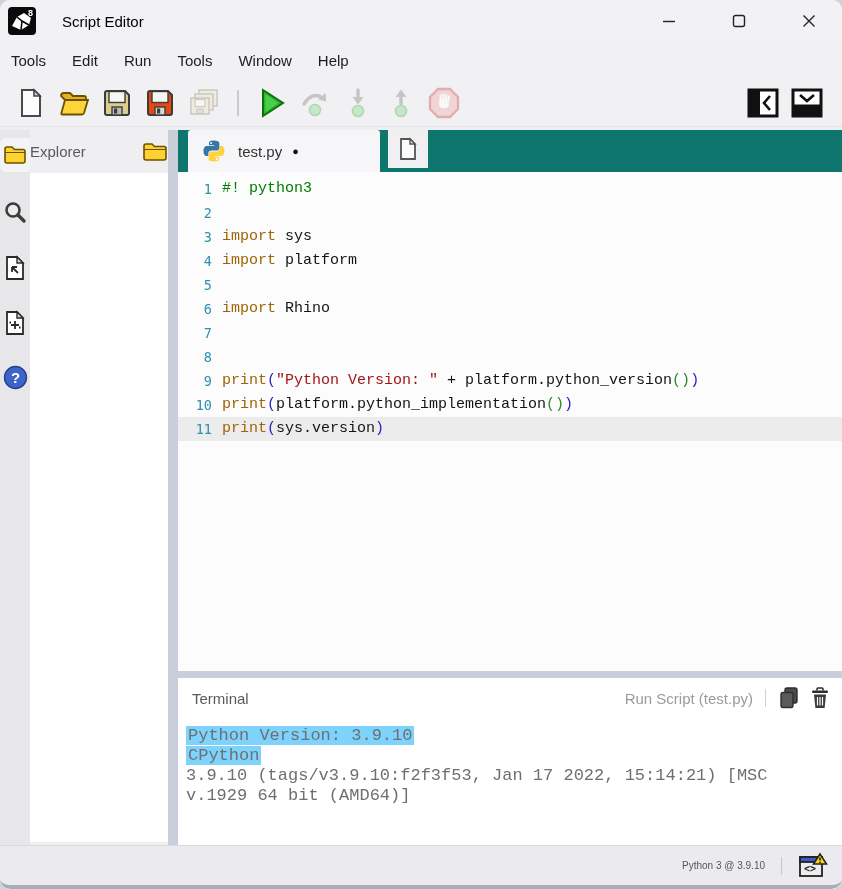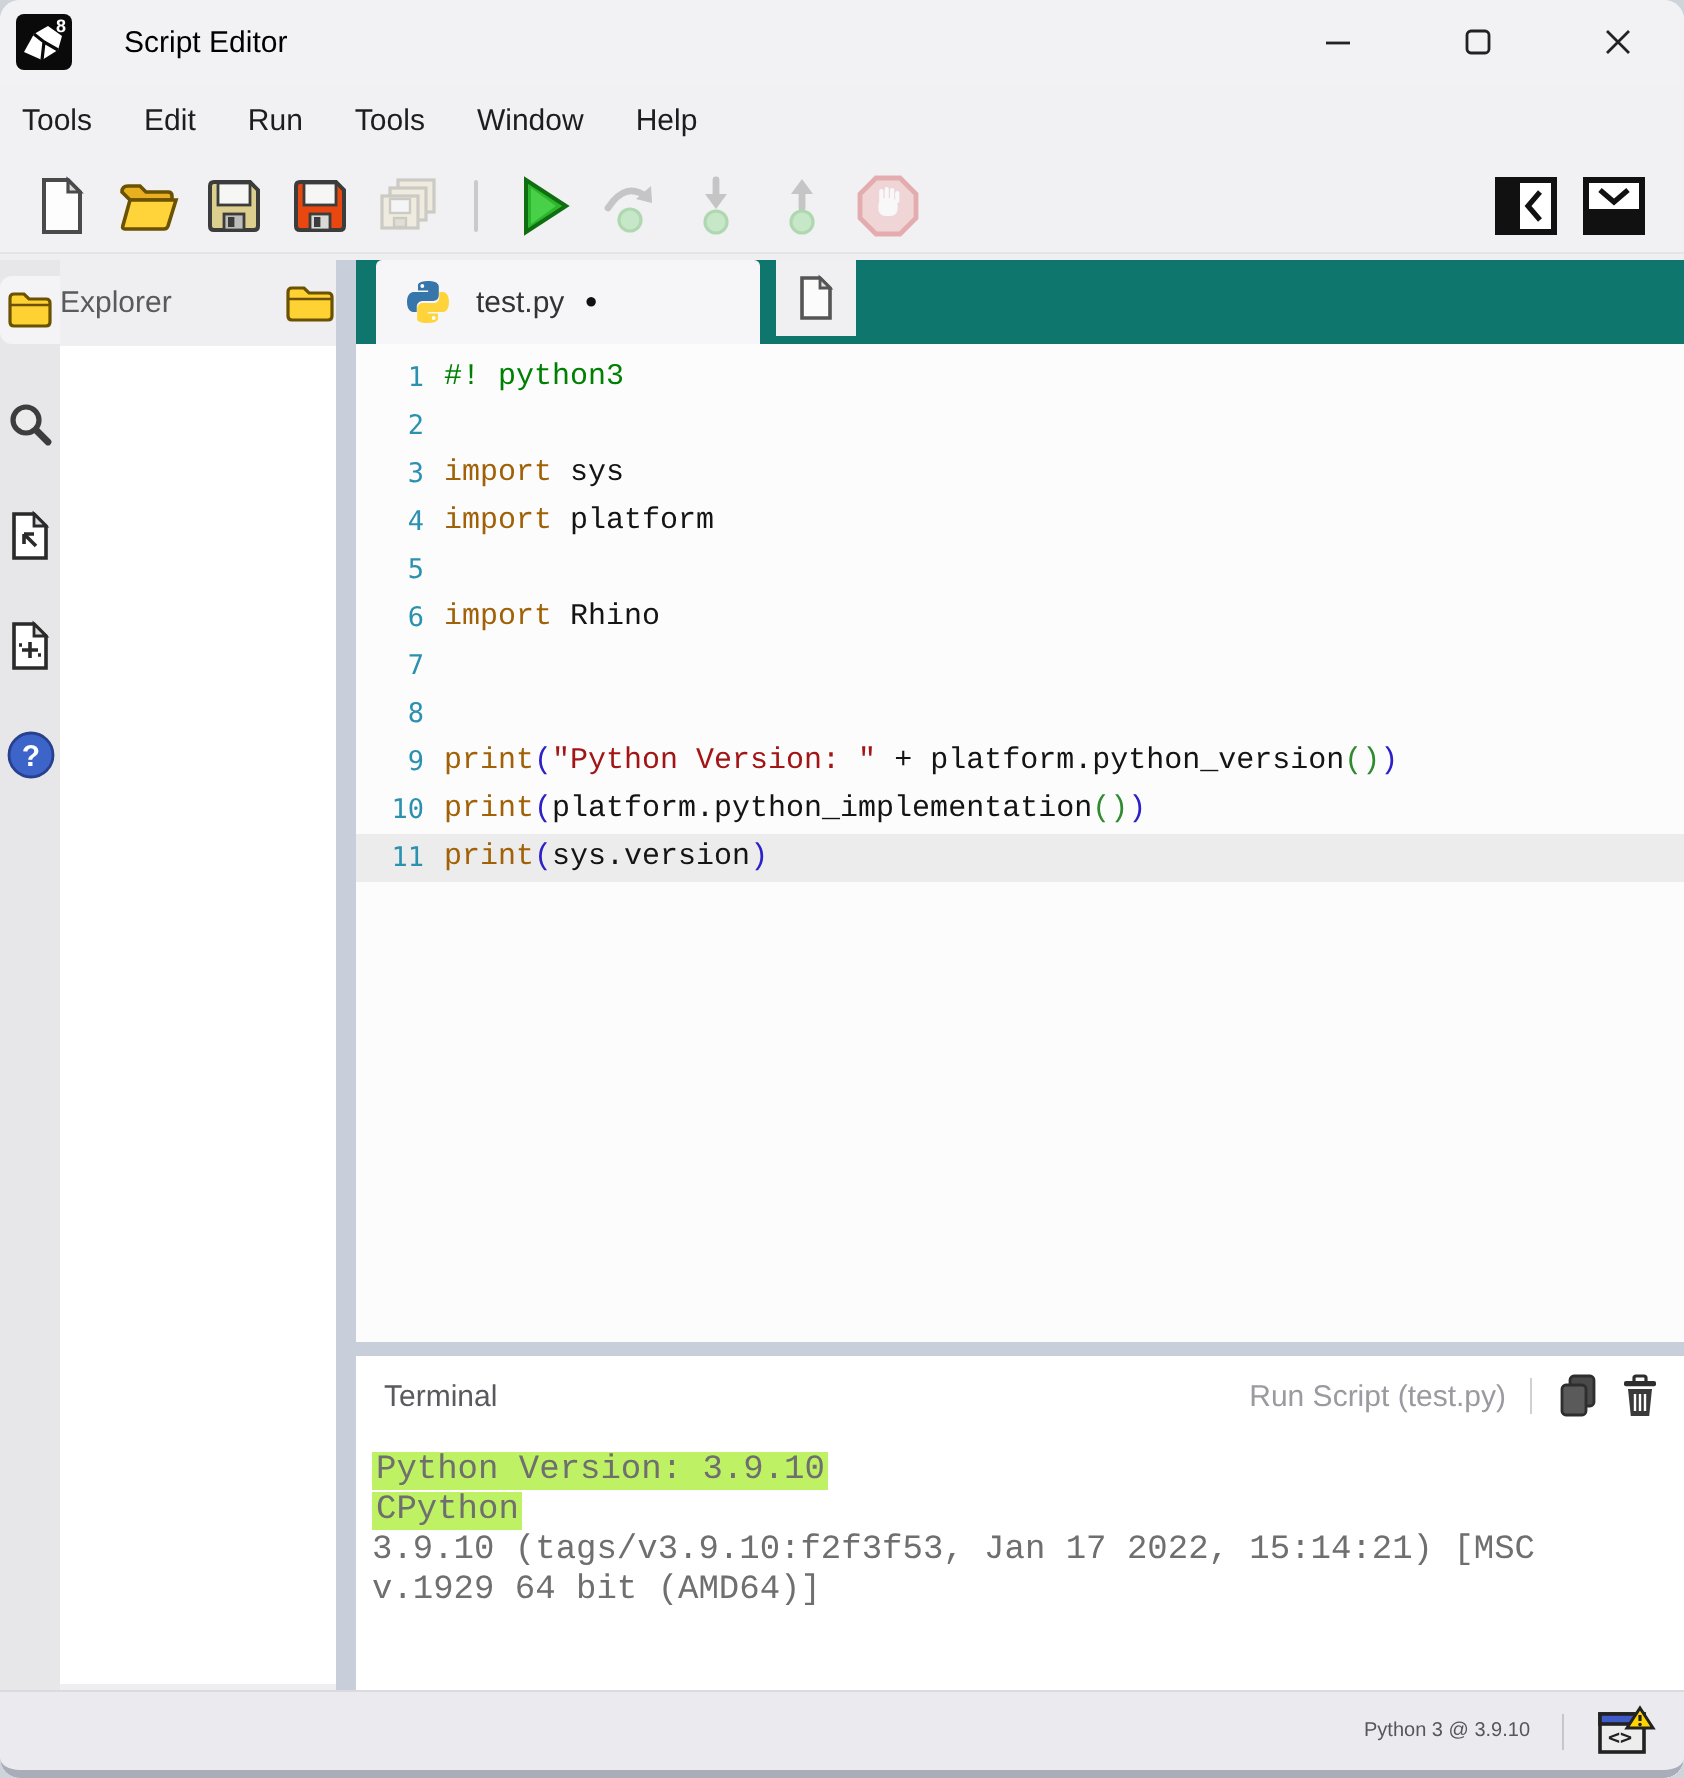--- a/index.html
+++ b/index.html
@@ -59,21 +59,21 @@
   
   .hdivider { position:absolute; left:178px; top:544px; width:664px; height:7px; background:#C9CEDB; }
   .terminal { position:absolute; left:178px; top:551px; width:664px; height:271px; background:#ffffff; }
   .term-header { height:40px; display:flex; align-items:center; }
   .term-title { font-size:15px; color:#5a5a5e; margin-left:14px; flex:1; }
   .term-run-label { font-size:15px; color:#9a9aa0; }
   .term-sep { width:1px; height:18px; background:#cfcfd4; margin:0 12px; }
   .term-actions { display:flex; align-items:center; margin-right:12px; gap:10px; }
   .term-output { padding:8px 8px 0 8px; font-family:"Liberation Mono", monospace; font-size:17px; line-height:20px; color:#6F6F6F; overflow-wrap:break-word; }
   .term-line { min-height:20px; }
-  .term-hl { background:#bef264; padding:0 2px; }
+  .term-hl { background:#7dd3fc; padding:0 2px; }
   
   .statusbar { position:absolute; left:0; top:845px; width:842px; height:44px; background:#EBEBEF; border-top:1px solid #DADAE0; border-bottom:4px solid #A9ADB9; border-radius:0 0 10px 10px; display:flex; align-items:center; justify-content:flex-end; }
   .status-text { font-size:10px; color:#56565c; }
   .status-sep { width:1px; height:18px; background:#c6c6cc; margin:0 16px; }
   .status-icon { margin-right:14px; display:flex; align-items:center; }
 </style>
 </head>
 <body>
 
 <div id="app">

